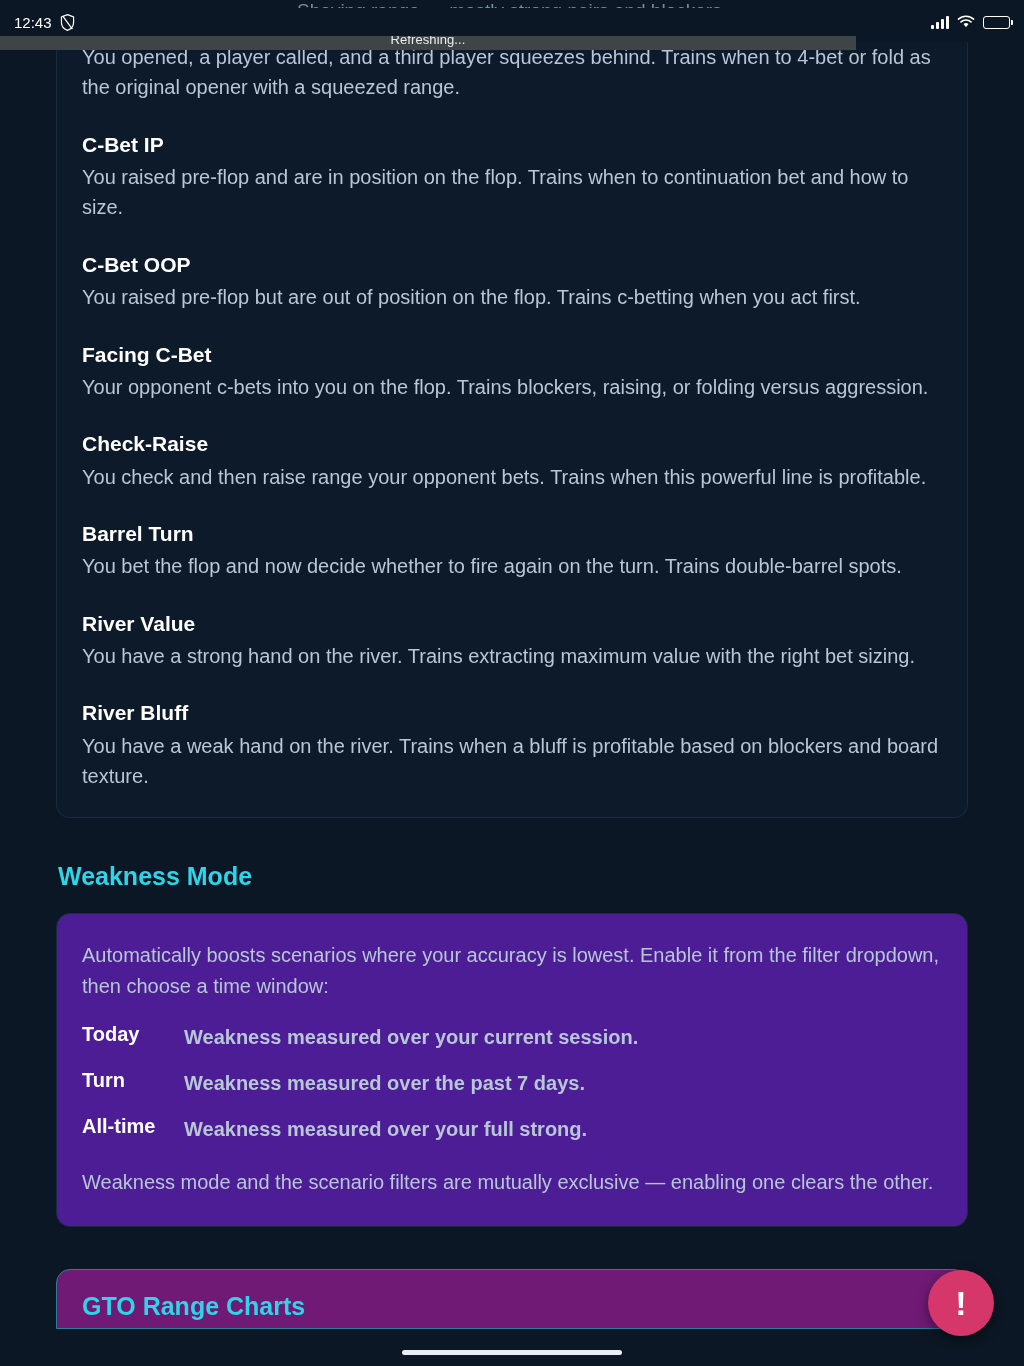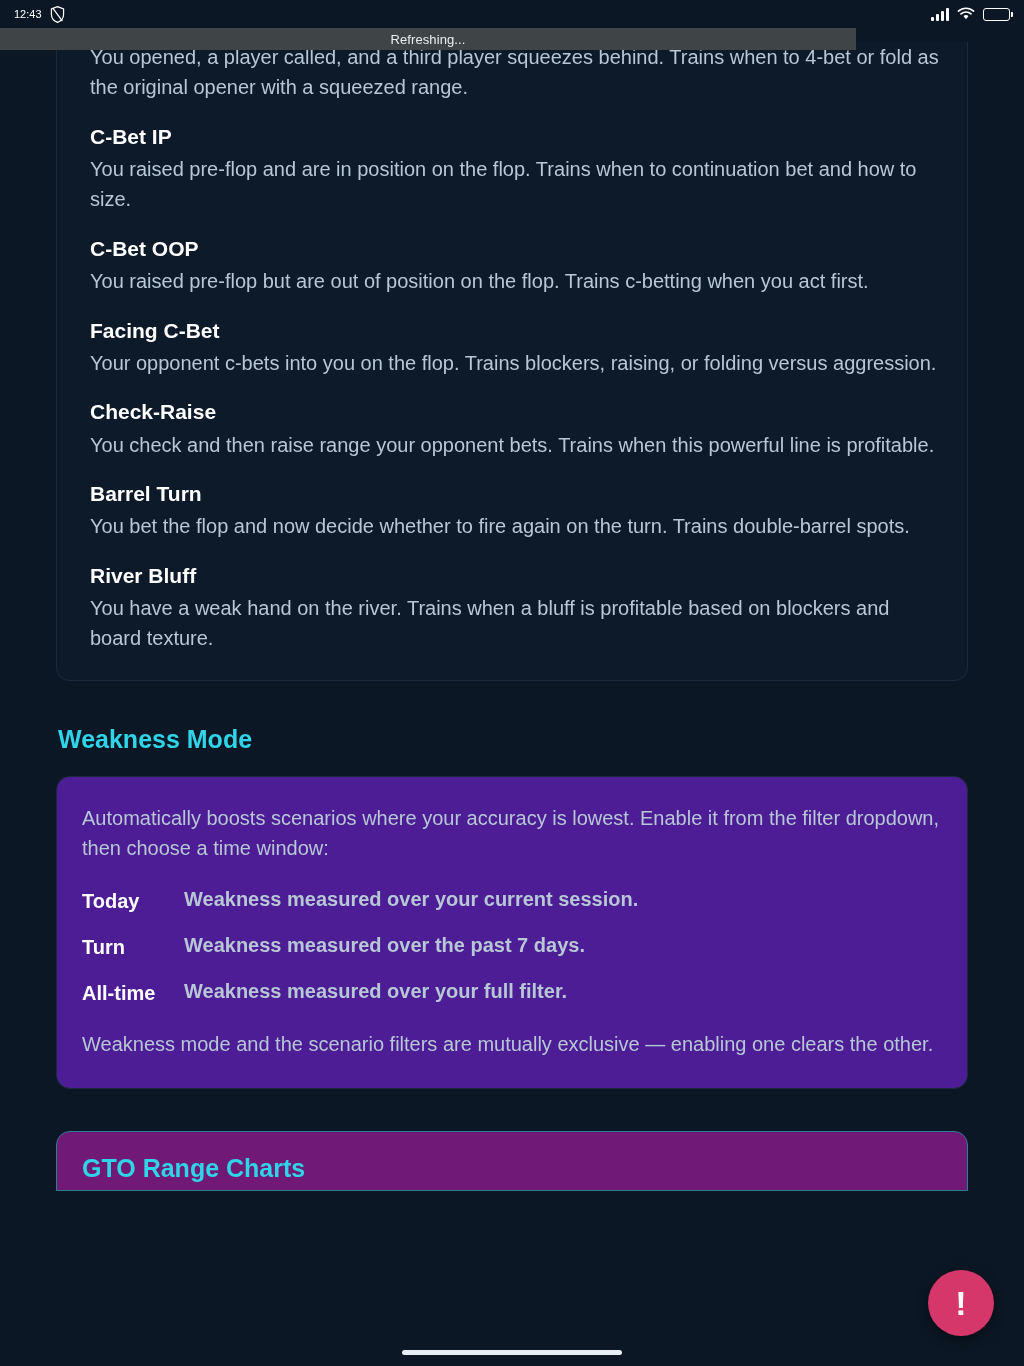--- a/index.html
+++ b/index.html
@@ -14,31 +14,31 @@
     position: relative;
     width: 1024px;
     height: 1366px;
     background: #0b1724;
     overflow: hidden;
   }
 
   
   .statusbar {
     position: absolute;
-    top: 0; left: 0;
+    top: 8px; left: 0;
     width: 1024px;
     height: 28px;
     background: #0b1724;
     display: flex;
     align-items: center;
     justify-content: space-between;
     padding: 0 14px;
     z-index: 40;
     color: #ffffff;
-    font-size: 11px;
+    font-size: 15px;
   }
   .status-left { display: flex; align-items: center; gap: 8px; }
   .status-right { display: flex; align-items: center; gap: 8px; }
   .shield-icon { width: 15px; height: 17px; display: block; }
   .signal-icon { display: flex; align-items: flex-end; gap: 2px; height: 13px; }
   .signal-icon i { width: 3px; background: #ffffff; border-radius: 1px; display:block; }
   .signal-icon i:nth-child(1){height:4px}
   .signal-icon i:nth-child(2){height:7px}
   .signal-icon i:nth-child(3){height:10px}
   .signal-icon i:nth-child(4){height:13px}
@@ -93,31 +93,31 @@
     padding-top: 0px;
     height: 14px;
     overflow: hidden;
     opacity: 0.85;
   }
 
   .card {
     border: 1px solid #1b2b3d;
     border-radius: 14px;
     background: #0d1a29;
-    padding: 22px 25px 26px 33px;
+    padding: 22px 25px 26px 25px;
   }
   .card.first {
     margin-top: 2px;
     padding-top: 0;
     border-top: none;
     border-top-left-radius: 0;
     border-top-right-radius: 0;
   }
 
-  .entry { margin-top: 20px; }
+  .entry { margin-top: 28px; }
   .entry:first-child { margin-top: 0; }
   .entry h3 {
     color: #ffffff;
     font-size: 21px;
     font-weight: bold;
     line-height: 1.3;
     margin-bottom: 4px;
   }
   .entry p {
     color: #b7c7d6;
@@ -140,21 +140,21 @@
   }
   .weak-card > p.lead {
     color: #b7c7d6;
     font-size: 20px;
     line-height: 1.52;
   }
 
   .defs { margin: 22px 0 24px 0; }
   .def-row {
     display: flex;
-    align-items: flex-end;
+    align-items: flex-start;
     margin-bottom: 18px;
   }
   .def-row:last-child { margin-bottom: 0; }
   .def-term {
     color: #ffffff;
     font-size: 20px;
     font-weight: bold;
     min-width: 102px;
     flex: 0 0 auto;
   }
@@ -285,20 +285,24 @@
       <div class="entry">
         <h3>Check-Raise</h3>
         <p>You check and then raise range your opponent bets. Trains when this powerful line is profitable.</p>
       </div>
 
       <div class="entry">
         <h3>Barrel Turn</h3>
         <p>You bet the flop and now decide whether to fire again on the turn. Trains double-barrel spots.</p>
       </div>
 
+      <div class="entry">
+        <h3>River Value</h3>
+        <p>You have a strong hand on the river. Trains extracting maximum value with the right bet sizing.</p>
+      </div>
 
       <div class="entry">
         <h3>River Bluff</h3>
         <p>You have a weak hand on the river. Trains when a bluff is profitable based on blockers and board texture.</p>
       </div>
 
     </div>
 
     <h2 class="section-title">Weakness Mode</h2>
 
@@ -309,21 +313,21 @@
         <div class="def-row">
           <span class="def-term">Today</span>
           <span class="def-desc">Weakness measured over your current session.</span>
         </div>
         <div class="def-row">
           <span class="def-term">Turn</span>
           <span class="def-desc">Weakness measured over the past 7 days.</span>
         </div>
         <div class="def-row">
           <span class="def-term">All-time</span>
-          <span class="def-desc">Weakness measured over your full filter.</span>
+          <span class="def-desc">Weakness measured over your full strong.</span>
         </div>
       </div>
 
       <p class="weak-foot">Weakness mode and the scenario filters are mutually exclusive — enabling one clears the other.</p>
     </div>
 
     <div class="bottom-card">
       <h2>GTO Range Charts</h2>
     </div>
 

